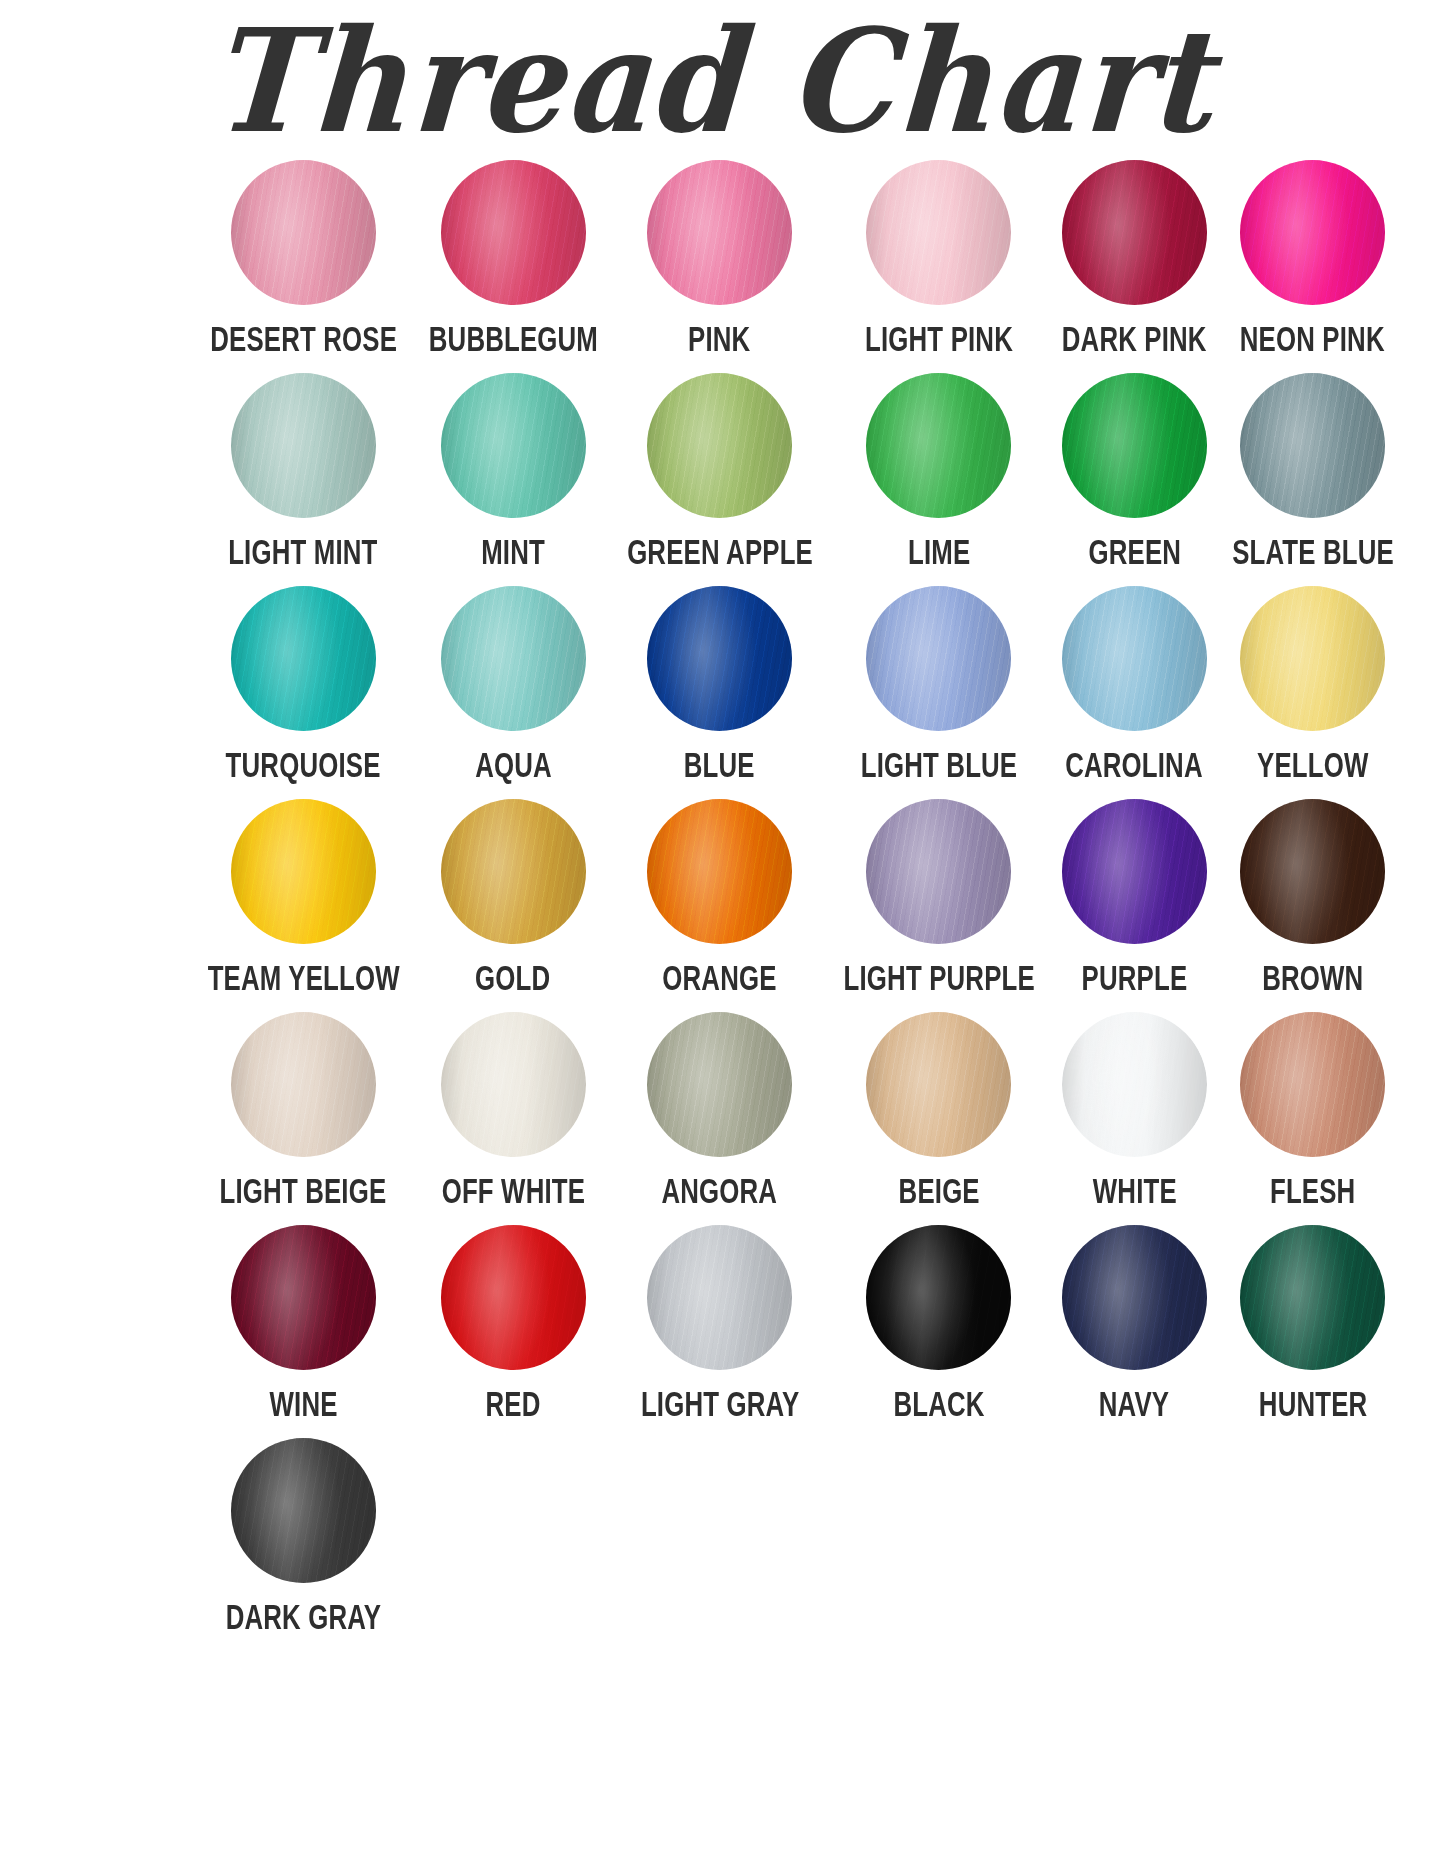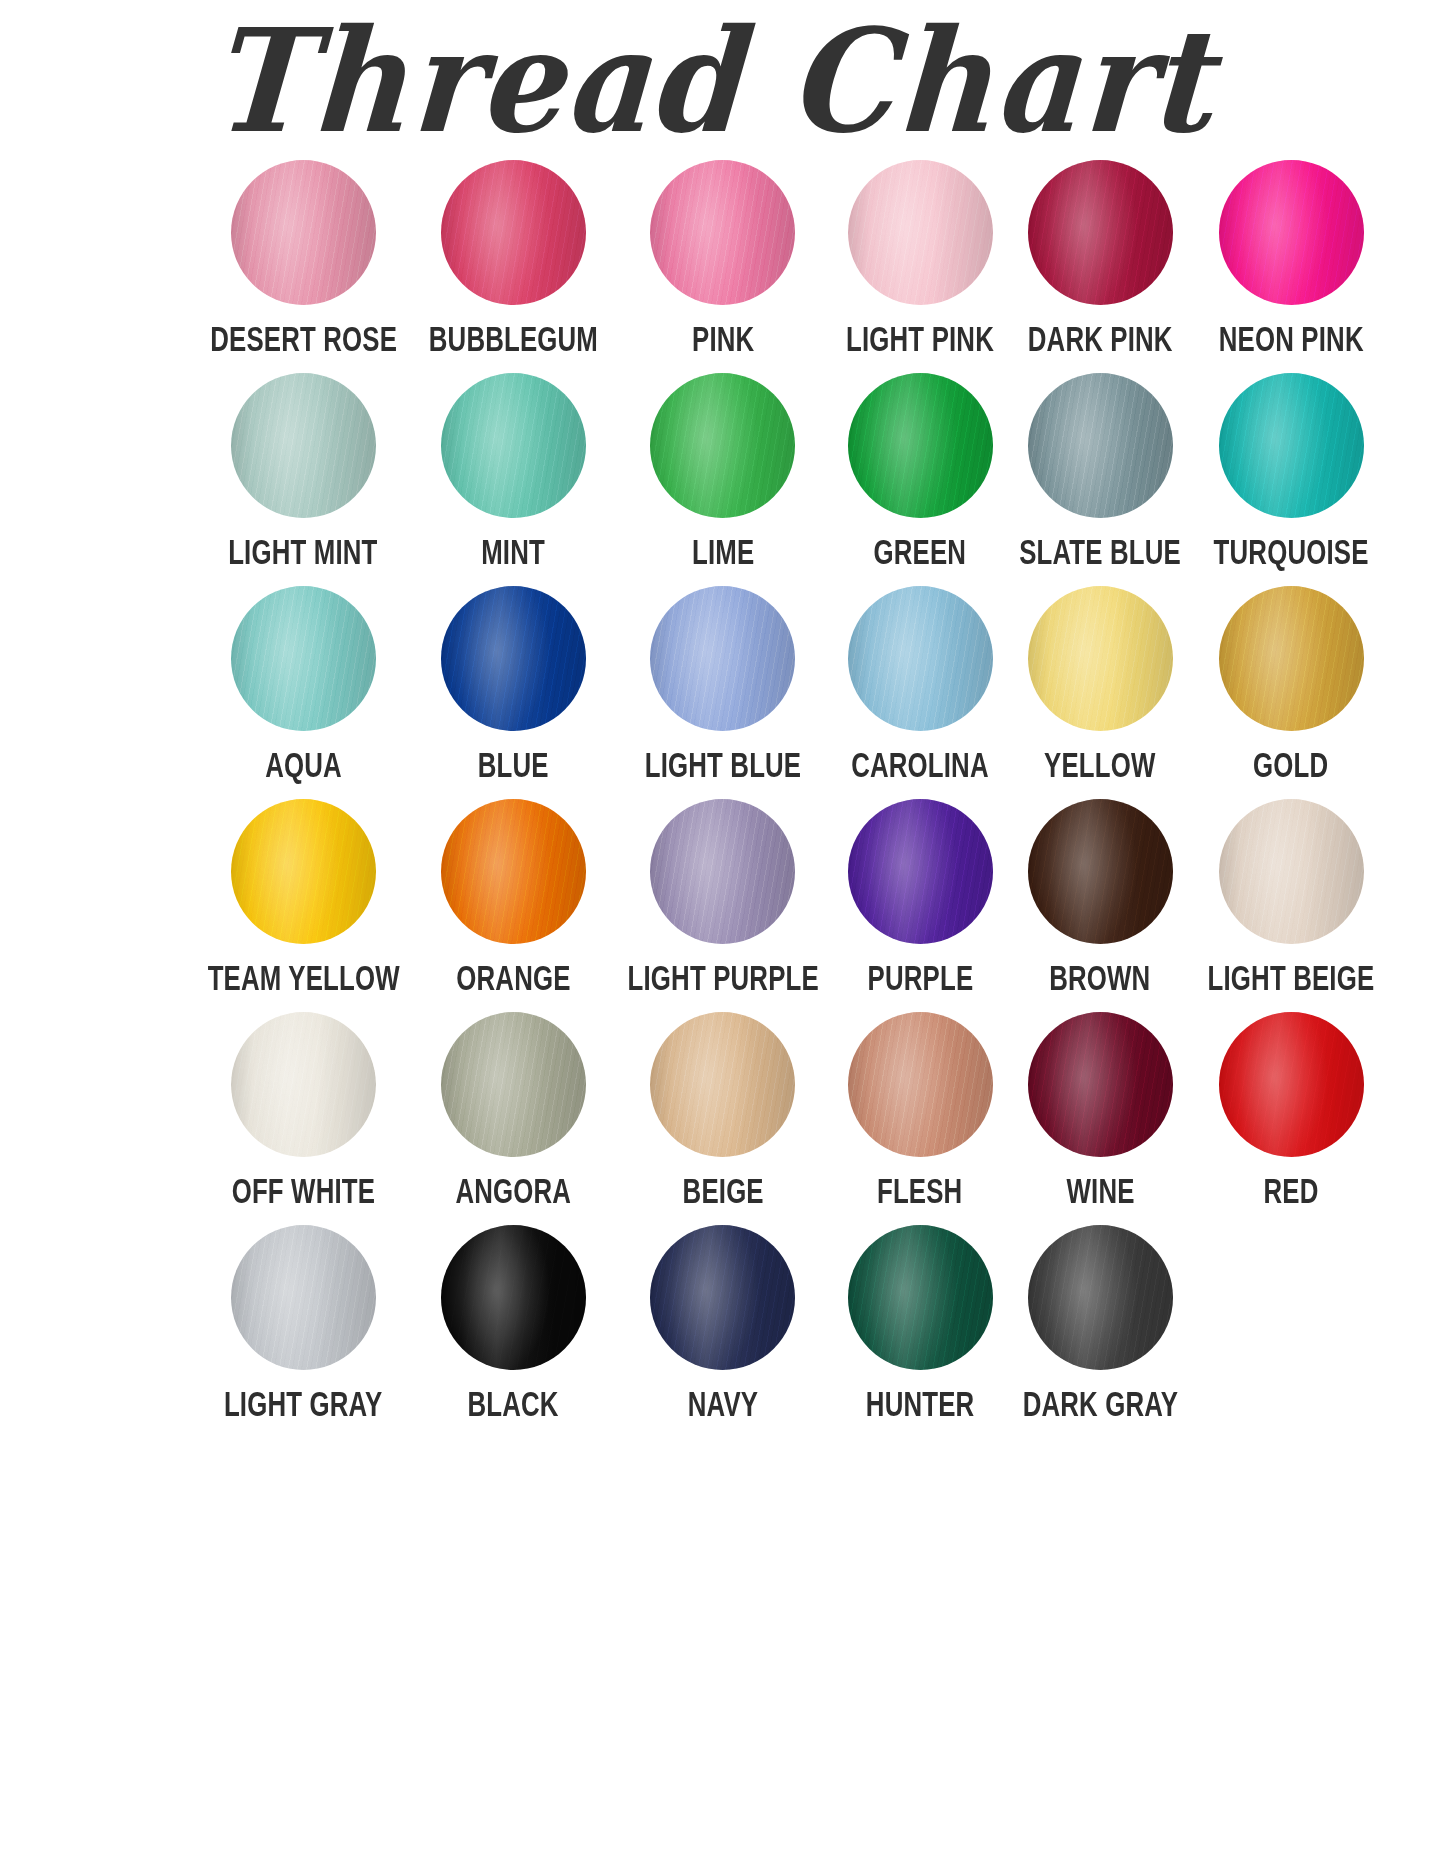--- a/index.html
+++ b/index.html
@@ -157,20 +157,24 @@
       </div>
       <div class="cell">
         <div class="swatch" style="background-color: rgb(169, 202, 194);"></div>
         <div class="label">LIGHT MINT</div>
       </div>
       <div class="cell">
         <div class="swatch" style="background-color: rgb(98, 196, 174);"></div>
         <div class="label">MINT</div>
       </div>
       <div class="cell">
+        <div class="swatch" style="background-color: rgb(159, 190, 105);"></div>
+        <div class="label">GREEN APPLE</div>
+      </div>
+      <div class="cell">
         <div class="swatch" style="background-color: rgb(54, 178, 74);"></div>
         <div class="label">LIME</div>
       </div>
       <div class="cell">
         <div class="swatch" style="background-color: rgb(17, 160, 56);"></div>
         <div class="label">GREEN</div>
       </div>
       <div class="cell">
         <div class="swatch" style="background-color: rgb(123, 149, 155);"></div>
         <div class="label">SLATE BLUE</div>
@@ -193,28 +197,28 @@
       </div>
       <div class="cell">
         <div class="swatch" style="background-color: rgb(138, 191, 217);"></div>
         <div class="label">CAROLINA</div>
       </div>
       <div class="cell">
         <div class="swatch" style="background-color: rgb(242, 218, 119);"></div>
         <div class="label">YELLOW</div>
       </div>
       <div class="cell">
+        <div class="swatch" style="background-color: rgb(250, 198, 10);"></div>
+        <div class="label">TEAM YELLOW</div>
+      </div>
+      <div class="cell">
         <div class="swatch" style="background-color: rgb(210, 164, 58);"></div>
         <div class="label">GOLD</div>
       </div>
       <div class="cell">
-        <div class="swatch" style="background-color: rgb(250, 198, 10);"></div>
-        <div class="label">TEAM YELLOW</div>
-      </div>
-      <div class="cell">
         <div class="swatch" style="background-color: rgb(236, 111, 2);"></div>
         <div class="label">ORANGE</div>
       </div>
       <div class="cell">
         <div class="swatch" style="background-color: rgb(154, 142, 180);"></div>
         <div class="label">LIGHT PURPLE</div>
       </div>
       <div class="cell">
         <div class="swatch" style="background-color: rgb(79, 31, 154);"></div>
         <div class="label">PURPLE</div>
@@ -233,20 +237,24 @@
       </div>
       <div class="cell">
         <div class="swatch" style="background-color: rgb(168, 171, 150);"></div>
         <div class="label">ANGORA</div>
       </div>
       <div class="cell">
         <div class="swatch" style="background-color: rgb(220, 184, 143);"></div>
         <div class="label">BEIGE</div>
       </div>
       <div class="cell">
+        <div class="swatch" style="background-color: rgb(244, 246, 247);"></div>
+        <div class="label">WHITE</div>
+      </div>
+      <div class="cell">
         <div class="swatch" style="background-color: rgb(203, 140, 114);"></div>
         <div class="label">FLESH</div>
       </div>
       <div class="cell">
         <div class="swatch" style="background-color: rgb(106, 9, 36);"></div>
         <div class="label">WINE</div>
       </div>
       <div class="cell">
         <div class="swatch" style="background-color: rgb(216, 15, 19);"></div>
         <div class="label">RED</div>

